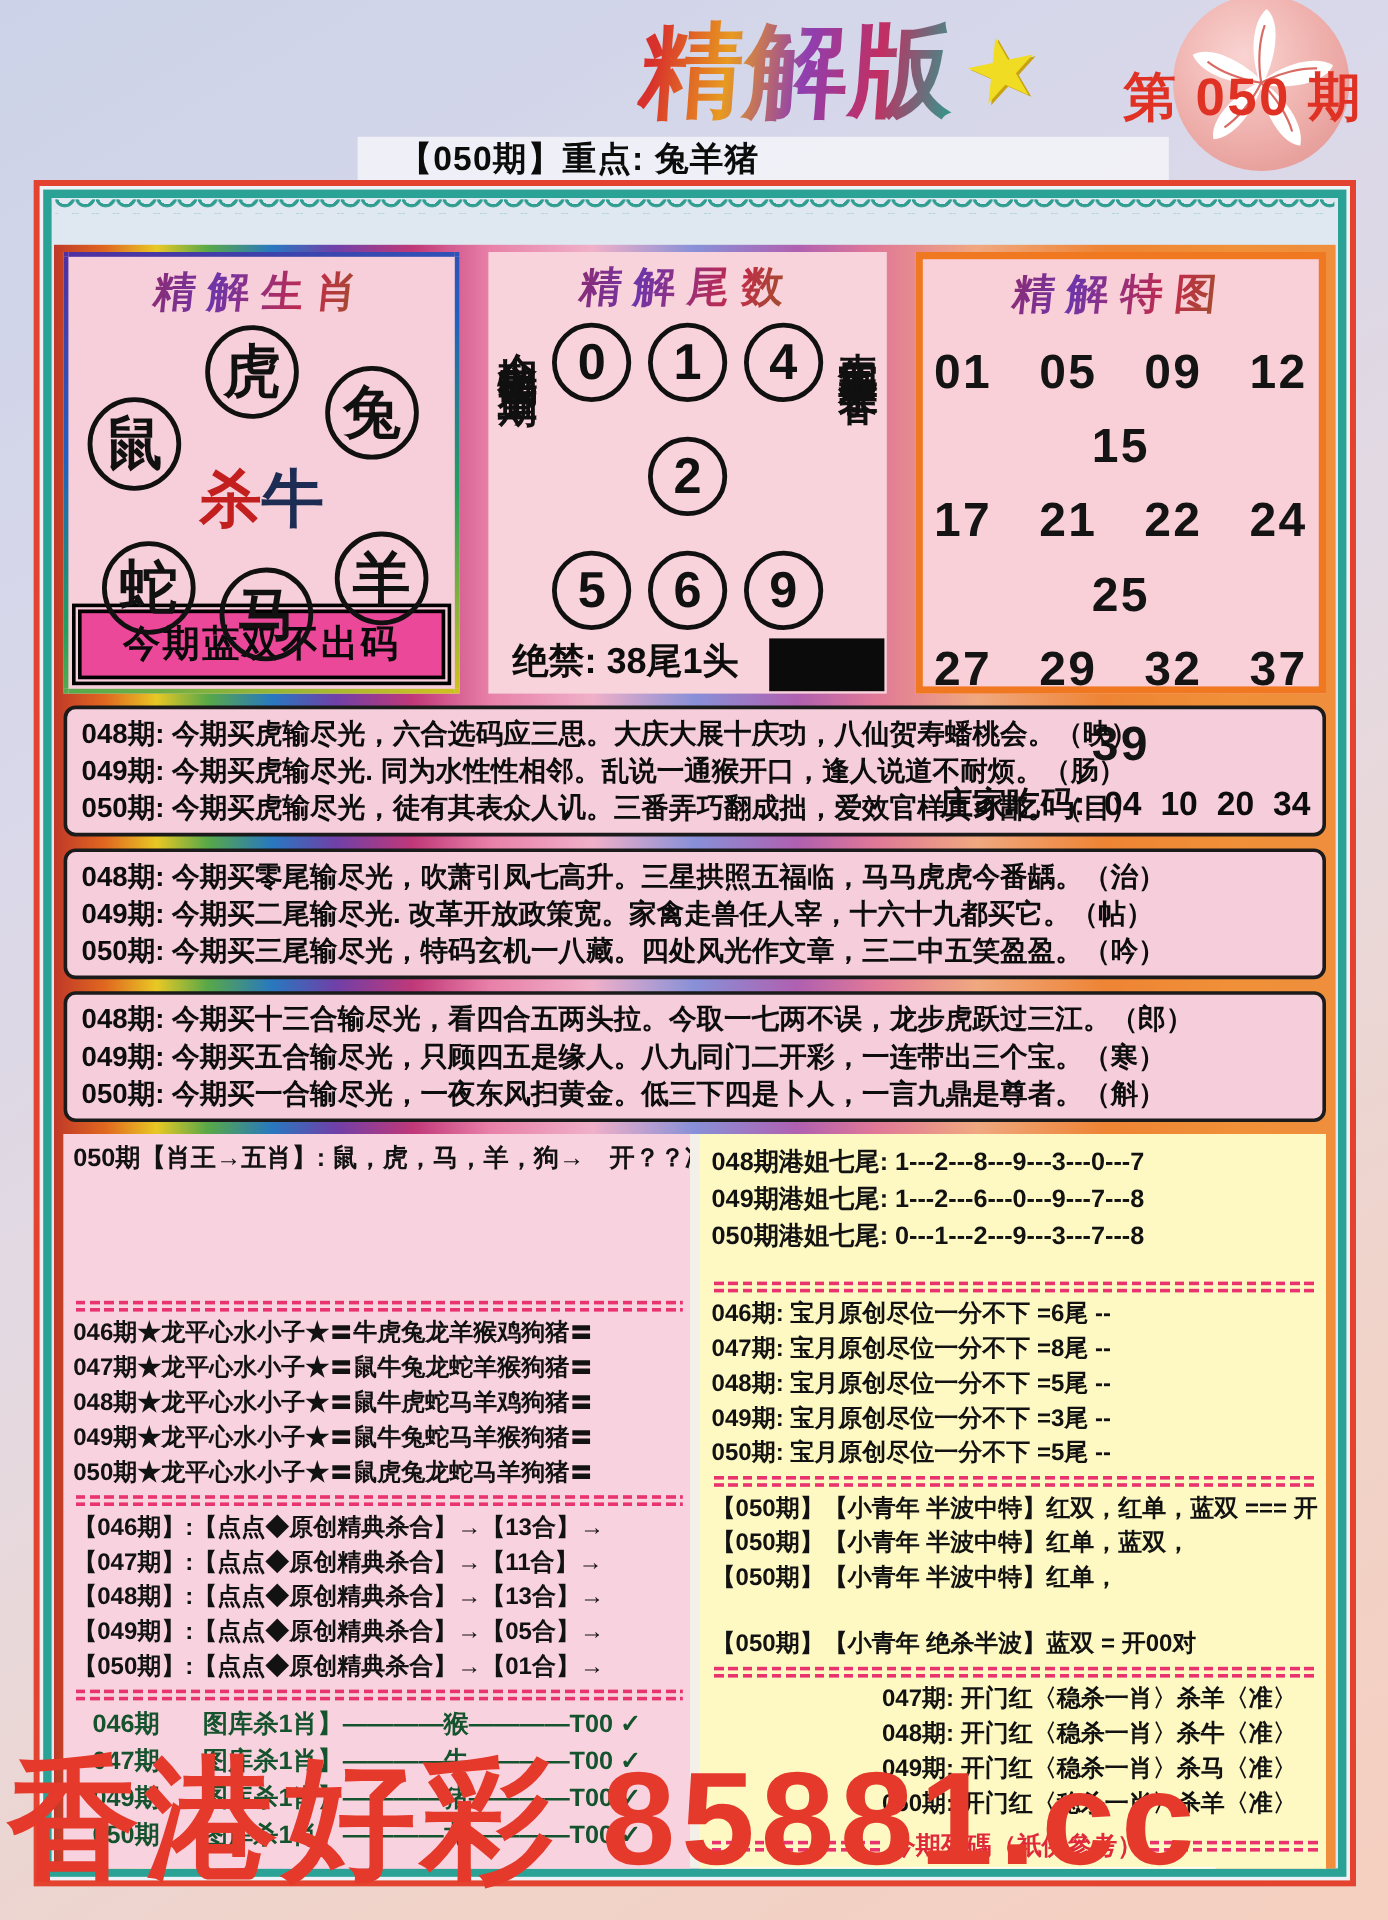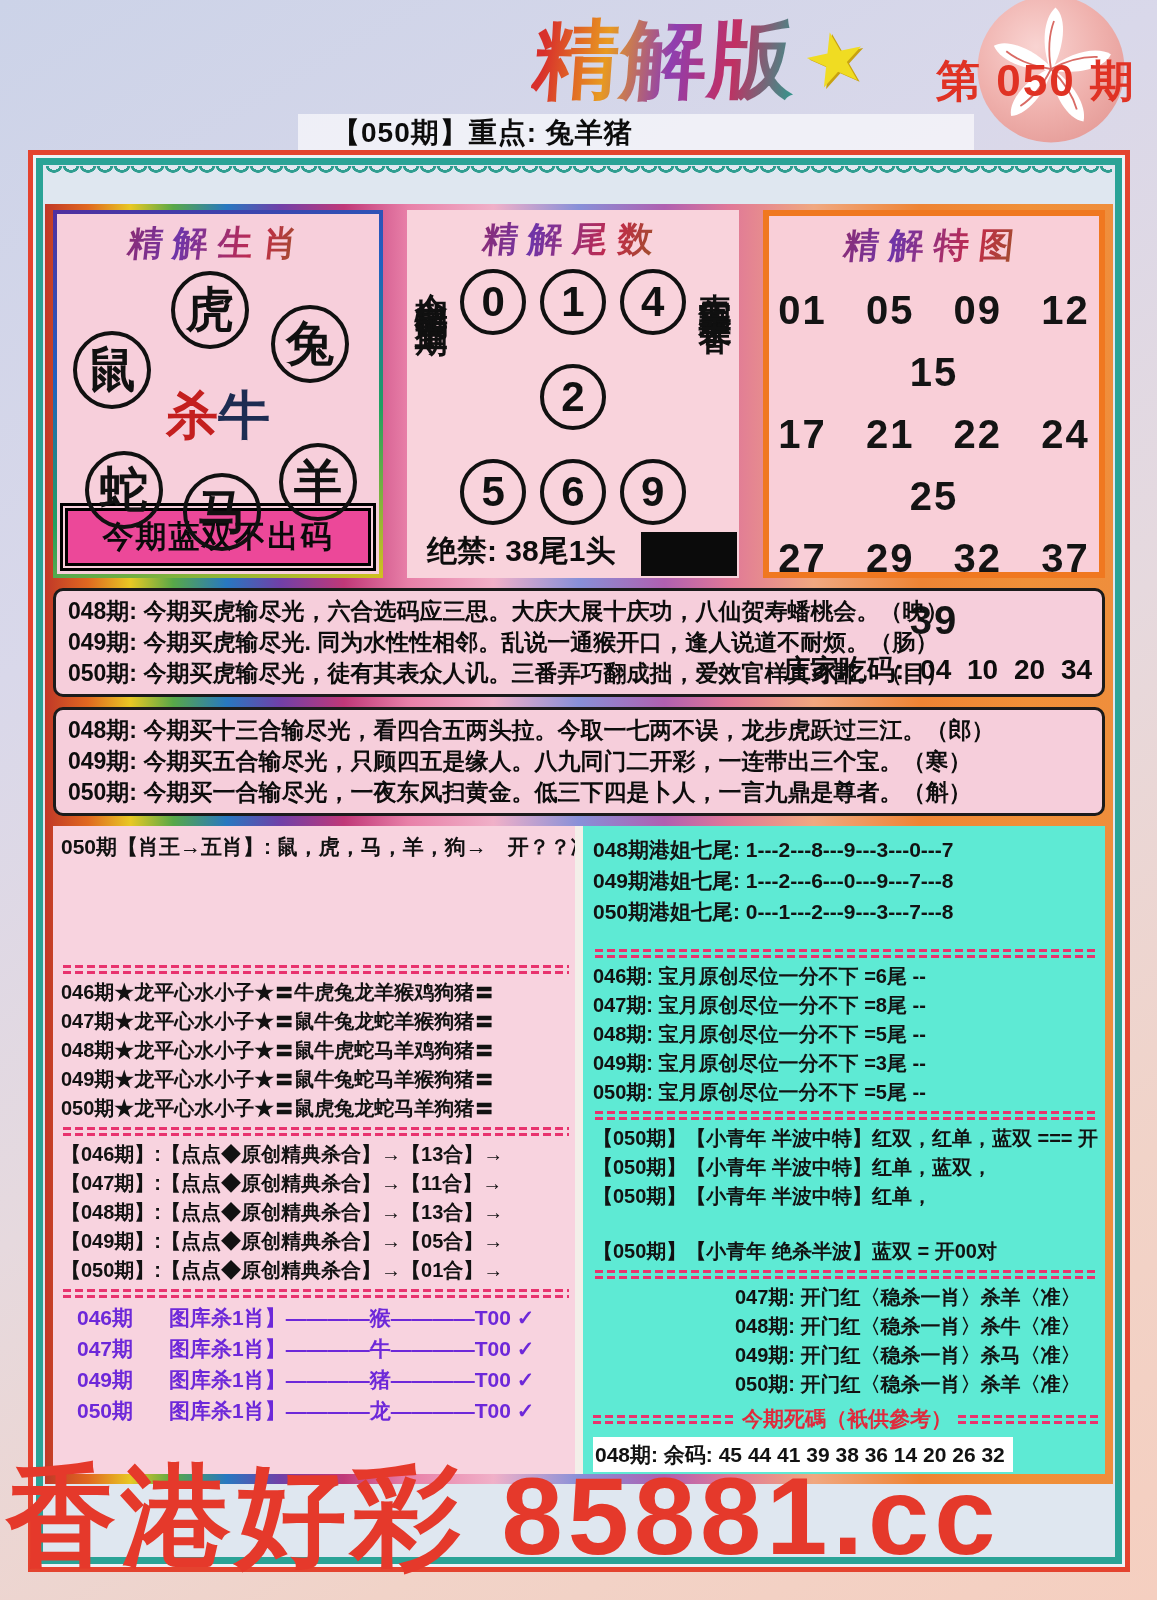--- a/index.html
+++ b/index.html
@@ -59,28 +59,28 @@
   .boxC{flex:1;background:#f9cfd8;border:6px solid #f07820;box-sizing:border-box;padding:6px 2px;display:flex;flex-direction:column;}
   .spec-rows{flex:1;margin-top:10px;}
   .spec-row{font-size:40px;font-weight:bold;color:#141414;text-align:center;line-height:62px;word-spacing:26px;letter-spacing:2px;}
   .banker{font-size:28px;font-weight:bold;color:#0d0d0d;padding:0 0 6px 12px;word-spacing:8px;}
   
   .verseBox{margin-top:10px;border:3px solid #1b1b1b;border-radius:10px;background:#f6cedb;padding:5px 12px;}
   .verse-line{font-size:23px;font-weight:bold;line-height:31px;color:#0d0d0d;white-space:nowrap;}
   
   .cols{margin-top:10px;display:flex;gap:8px;background:#f3efe9;height:648px;}
   .colL{width:522px;background:#f8d3df;box-sizing:border-box;padding:6px 4px 4px 8px;overflow:hidden;}
-  .colR{flex:1;background:#5eead4;box-sizing:border-box;padding:8px 4px 4px 10px;overflow:hidden;}
+  .colR{flex:1;background:#fef9c3;box-sizing:border-box;padding:8px 4px 4px 10px;overflow:hidden;}
   .ln{font-size:20px;font-weight:bold;color:#121212;line-height:29px;white-space:nowrap;}
   .pinkdiv{height:9px;margin:4px 2px;
     background:
       repeating-linear-gradient(90deg,#e8336e 0 8px,transparent 8px 12px) top/100% 3px no-repeat,
       repeating-linear-gradient(90deg,#e8336e 0 8px,transparent 8px 12px) bottom/100% 3px no-repeat;}
   .spacerL{height:100px;}
-  .tuku-line{display:flex;font-size:21px;font-weight:bold;color:#6d28d9;line-height:31px;white-space:nowrap;}
+  .tuku-line{display:flex;font-size:21px;font-weight:bold;color:#14532d;line-height:31px;white-space:nowrap;}
   .tuku-line .p{width:108px;padding-left:16px;box-sizing:border-box;}
   .kaimen .ln{padding-left:142px;line-height:29px;}
   .sima-div{display:flex;align-items:center;margin:6px 0 4px;}
   .sima-div .bar{flex:1;height:9px;
     background:
       repeating-linear-gradient(90deg,#e8336e 0 8px,transparent 8px 12px) top/100% 3px no-repeat,
       repeating-linear-gradient(90deg,#e8336e 0 8px,transparent 8px 12px) bottom/100% 3px no-repeat;}
   .sima-title{font-size:21px;font-weight:bold;color:#e02a3c;padding:0 6px;white-space:nowrap;}
   .sima-lines{background:#ffffff;display:inline-block;padding:2px 8px 2px 2px;}
   .sima-lines .ln{line-height:31px;font-size:21px;}
@@ -185,20 +185,25 @@
         <div class="banker">庄家吃码: 04 10 20 34</div>
       </div>
     </div>
 
     <div class="verseBox">
       <div class="verse-line">048期: 今期买虎输尽光，六合选码应三思。大庆大展十庆功，八仙贺寿蟠桃会。（映）</div>
       <div class="verse-line">049期: 今期买虎输尽光. 同为水性性相邻。乱说一通猴开口，逢人说道不耐烦。（肠）</div>
       <div class="verse-line">050期: 今期买虎输尽光，徒有其表众人讥。三番弄巧翻成拙，爱效官样真可鄙。（目）</div>
     </div>
     <div class="verseBox">
+      <div class="verse-line">048期: 今期买零尾输尽光，吹萧引凤七高升。三星拱照五福临，马马虎虎今番龋。（治）</div>
+      <div class="verse-line">049期: 今期买二尾输尽光. 改革开放政策宽。家禽走兽任人宰，十六十九都买它。（帖）</div>
+      <div class="verse-line">050期: 今期买三尾输尽光，特码玄机一八藏。四处风光作文章，三二中五笑盈盈。（吟）</div>
+    </div>
+    <div class="verseBox">
       <div class="verse-line">048期: 今期买十三合输尽光，看四合五两头拉。今取一七两不误，龙步虎跃过三江。（郎）</div>
       <div class="verse-line">049期: 今期买五合输尽光，只顾四五是缘人。八九同门二开彩，一连带出三个宝。（寒）</div>
       <div class="verse-line">050期: 今期买一合输尽光，一夜东风扫黄金。低三下四是卜人，一言九鼎是尊者。（斛）</div>
     </div>
 
     <div class="cols">
 
       <div class="colL">
         <div class="ln" style="font-size:21px;">050期【肖王→五肖】: 鼠，虎，马，羊，狗→　开？？准!</div>
         <div class="spacerL"></div>

